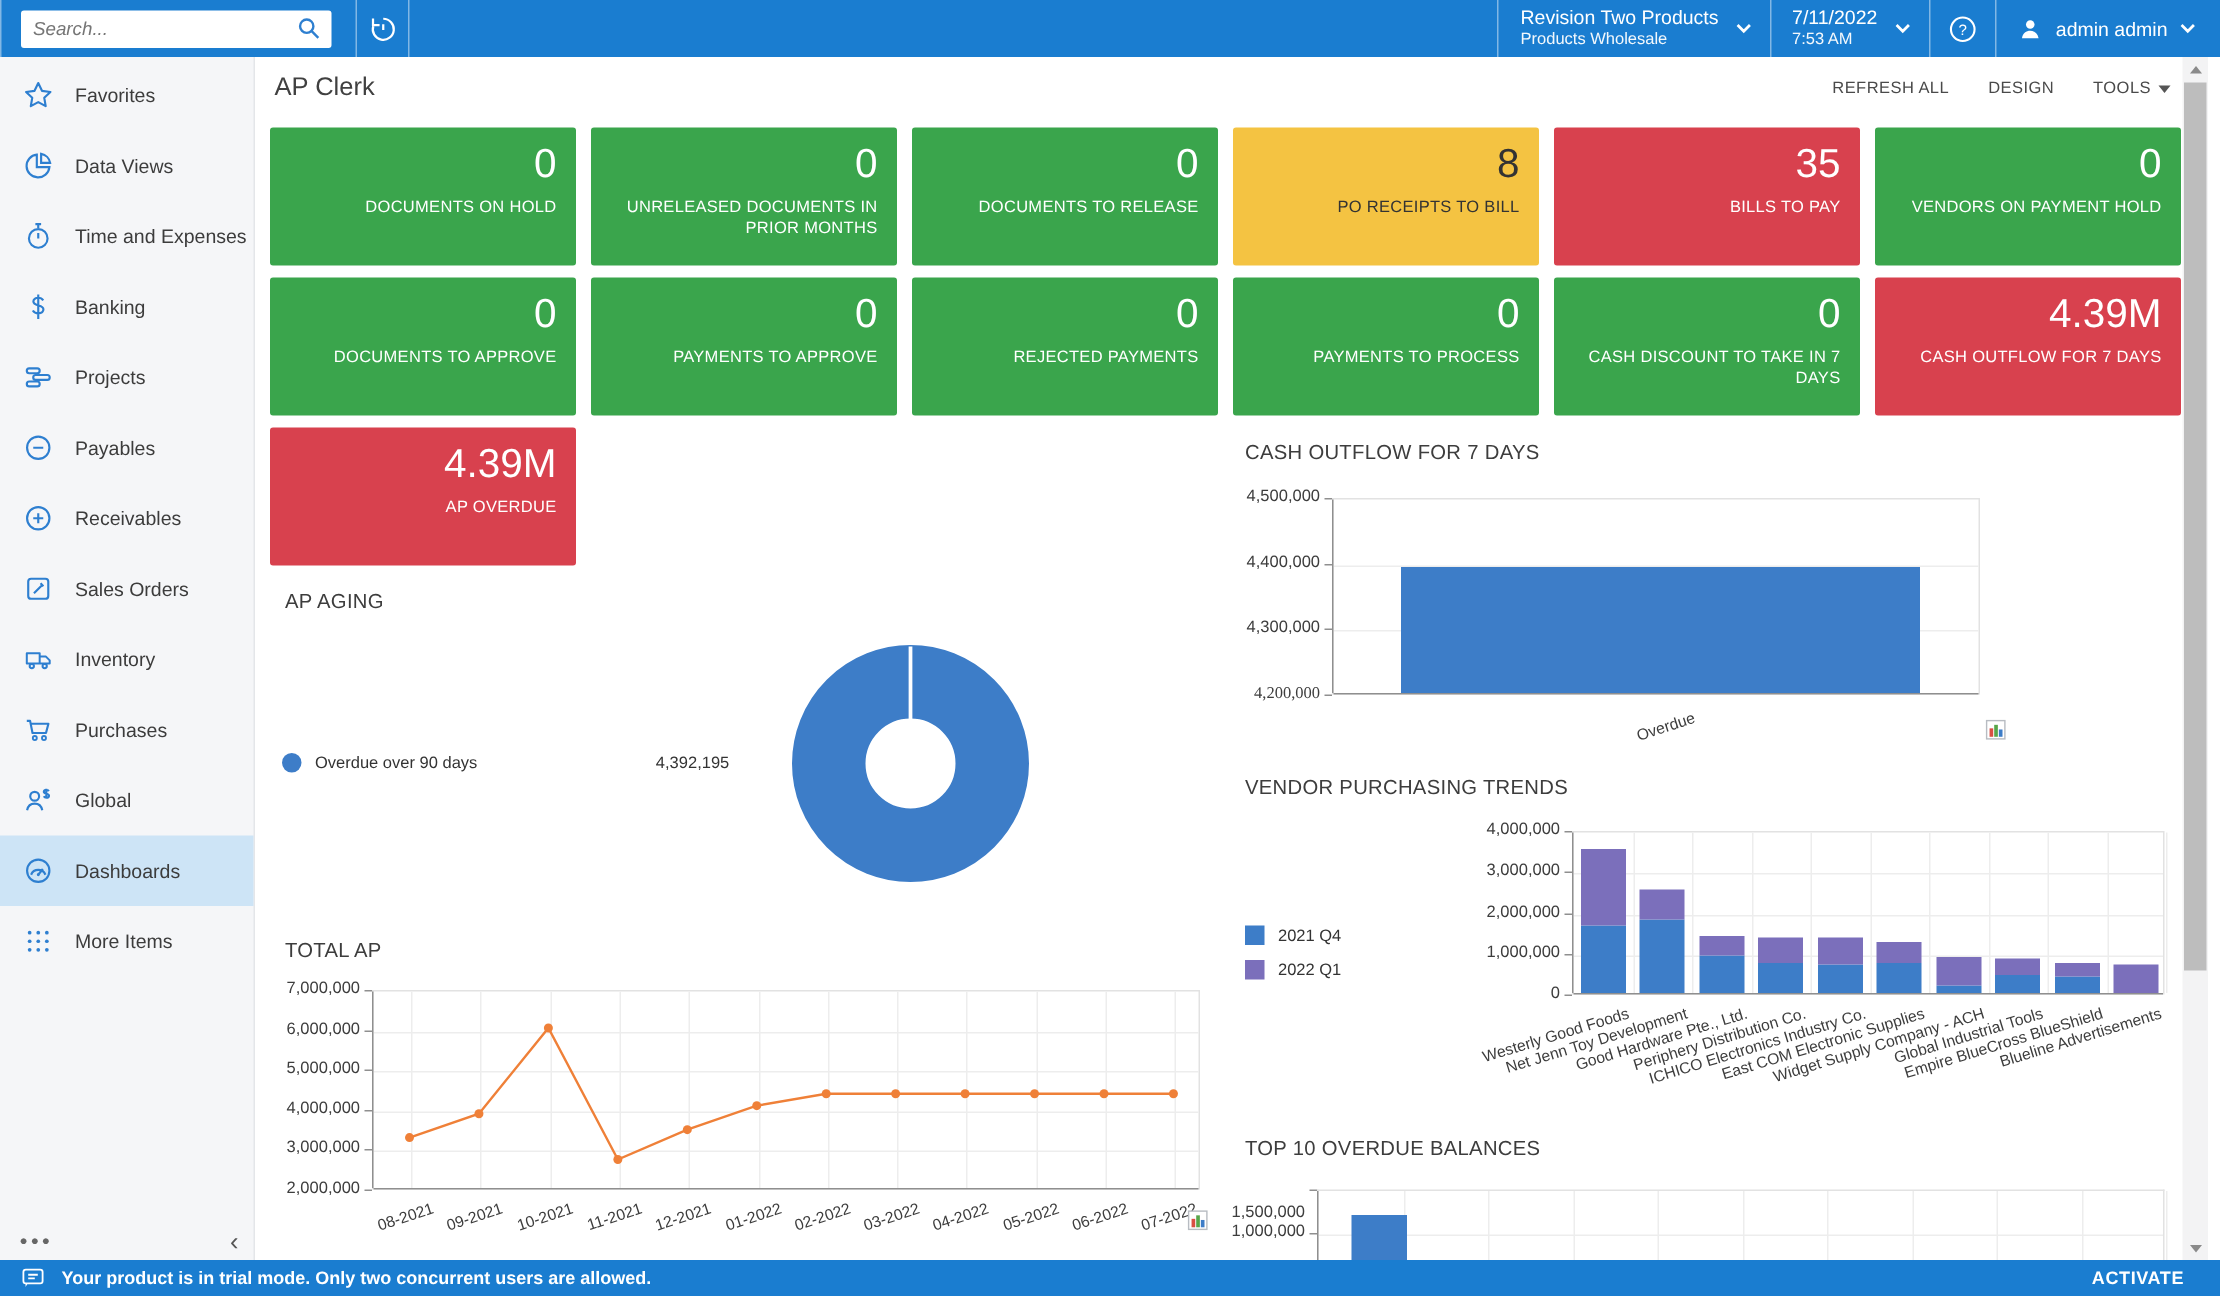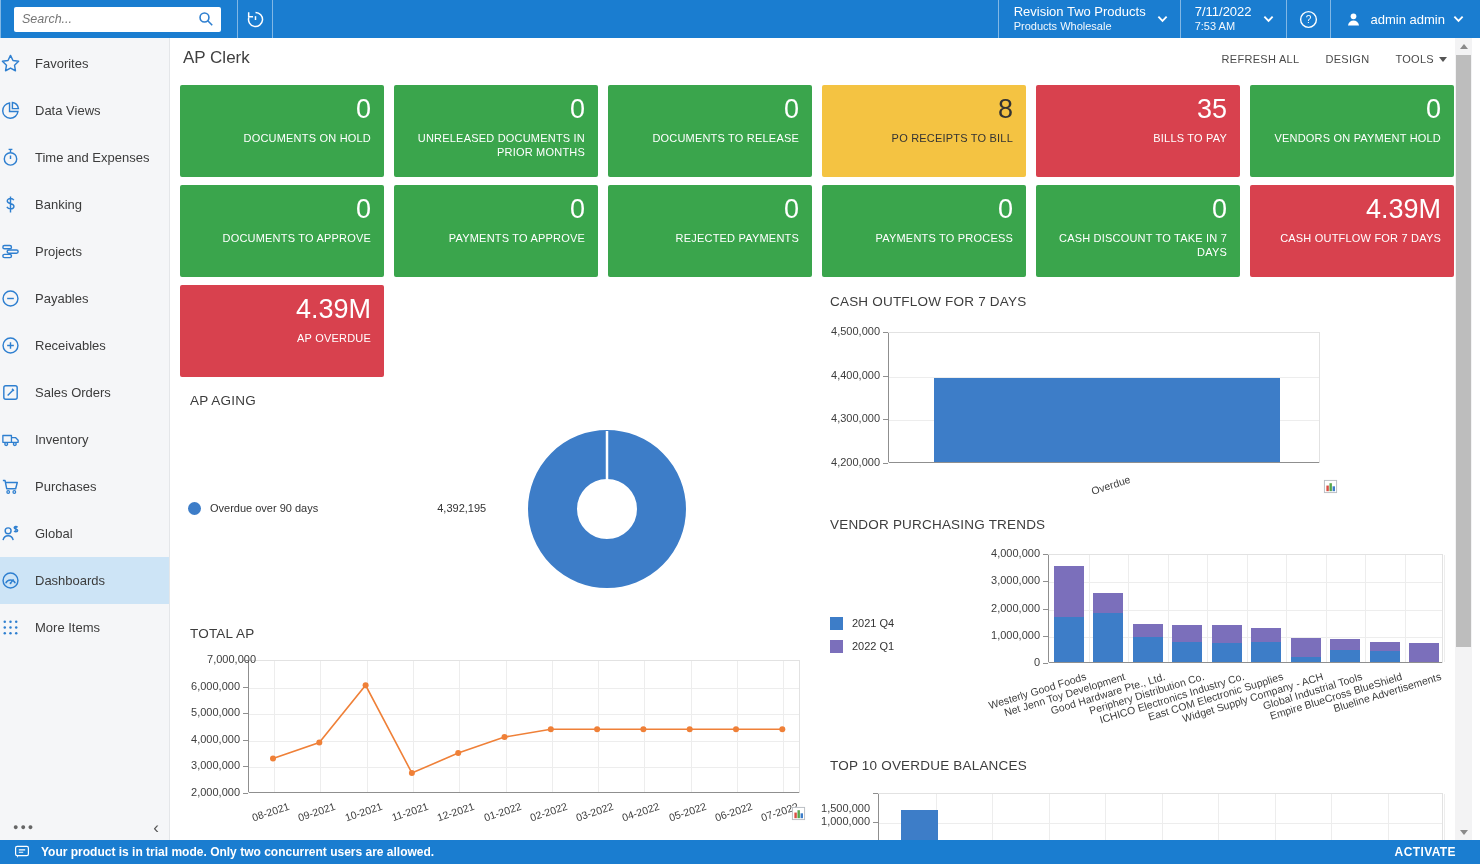--- a/index.html
+++ b/index.html
@@ -22,21 +22,21 @@
   .two-line{display:flex;flex-direction:column;justify-content:center;line-height:1.25;}
   .two-line .l1{font-size:13px;}
   .two-line .l2{font-size:11px;opacity:.95;}
   .company-cell{padding:0 12px 0 15px;gap:11px;}
   .date-cell{padding:0 12px 0 14px;gap:11px;}
   .help-cell{width:43px;}
   .user-cell{padding:0 16px 0 13px;gap:8px;font-size:13px;}
   
   .sidebar{position:absolute;left:0;top:38px;width:170px;bottom:24px;background:#f5f6f8;
            border-right:1px solid #e4e6e9;box-sizing:border-box;padding-top:2px;z-index:20;}
-  .side-item{height:47px;display:flex;align-items:center;cursor:pointer;}
+  .side-item{height:47px;display:flex;align-items:center;padding-left:15px;cursor:pointer;}
   .side-item.active{background:#cde4f6;}
   .side-item .ic{width:24px;display:flex;align-items:center;}
   .side-item .lb{margin-left:11px;font-size:13px;color:#3c3c3c;}
   .side-foot-dots{position:absolute;left:13px;bottom:8px;font-size:9px;color:#666;letter-spacing:2px;cursor:pointer;}
   .side-foot-collapse{position:absolute;right:10px;bottom:2px;font-size:17px;color:#555;cursor:pointer;}
   
   .main{position:absolute;left:170px;top:38px;right:25px;bottom:24px;background:#fff;overflow:hidden;z-index:10;}
   .page-title{position:absolute;left:13px;top:10px;font-size:17px;color:#404040;}
   .toolbar{position:absolute;top:15px;right:8px;display:flex;gap:26px;font-size:11px;color:#4a4a4a;letter-spacing:.3px;}
   .toolbar .titem{cursor:pointer;display:flex;align-items:center;gap:5px;}
@@ -50,21 +50,21 @@
   
   .plot{position:absolute;box-sizing:border-box;border:1px solid #e2e2e2;background:#fff;}
   .axis-left{position:absolute;left:-1px;top:0;width:1px;height:100%;background:#8f8f8f;}
   .axis-bottom{position:absolute;left:0;bottom:-1px;width:100%;height:1px;background:#8f8f8f;}
   .hgrid{position:absolute;left:0;width:100%;height:1px;background:#ededed;}
   .vgrid{position:absolute;top:0;width:1px;height:100%;background:#ededed;}
   .ytickmark{position:absolute;width:5px;height:1px;background:#8f8f8f;}
   .ylab{position:absolute;width:60px;text-align:right;font-size:11px;color:#3d3d3d;}
   .xlab{position:absolute;font-size:10.5px;color:#3d3d3d;white-space:nowrap;text-align:right;}
   .vbar{position:absolute;cursor:pointer;}
-  .legend-row{position:absolute;display:flex;gap:9px;font-size:11px;color:#333;}
+  .legend-row{position:absolute;display:flex;align-items:center;gap:9px;font-size:11px;color:#333;}
   .legend-sq{width:13px;height:13px;flex:0 0 13px;}
   .legend-dot{width:13px;height:13px;border-radius:50%;flex:0 0 13px;}
   .legend-val{margin-left:110px;}
   .miniicon{position:absolute;cursor:pointer;line-height:0;}
   .chart-svg{position:absolute;overflow:visible;}
   
   .vscroll{position:absolute;right:8px;top:38px;width:17px;bottom:24px;background:#f3f3f4;z-index:25;}
   .vscroll .thumb{position:absolute;left:1px;right:1px;top:17px;height:592px;background:#bdbdbd;cursor:pointer;}
   .sarrow{position:absolute;left:0;width:17px;height:16px;display:flex;align-items:center;justify-content:center;cursor:pointer;}
   .tri-up{width:0;height:0;border-left:4px solid transparent;border-right:4px solid transparent;border-bottom:5px solid #8a8a8a;}
@@ -377,21 +377,21 @@
           <div class="axis-left"></div>
           <div class="axis-bottom"></div>
           <div class="vbar" style="left: 45px; width: 346px; bottom: 0px; height: 83.9252px; background: rgb(61, 125, 200);"></div>
         </div>
         <div class="ylab" style="left: 650px; top: 287px;">4,500,000</div>
         <div class="ytickmark" style="left: 713px; top: 294px;"></div>
         <div class="ylab" style="left: 650px; top: 330.667px;">4,400,000</div>
         <div class="ytickmark" style="left: 713px; top: 337.667px;"></div>
         <div class="ylab" style="left: 650px; top: 374.333px;">4,300,000</div>
         <div class="ytickmark" style="left: 713px; top: 381.333px;"></div>
-        <div class="ylab" style="left: 650px; top: 418px;">4,200,000</div>
+        <div class="ylab" style="left: 650px; top: 418px; font-family: Liberation Serif, serif;">4,200,000</div>
         <div class="ytickmark" style="left: 713px; top: 425px;"></div>
         <div class="xlab" style="left: 898px; top: 435px; width: 60px; transform-origin: 100% 0px; transform: rotate(-18deg);">Overdue</div>
         <div class="miniicon" style="left: 1153px; top: 441px;"><svg viewBox="0 0 16 16" width="15" height="15">
             <rect x="1.5" y="1.5" width="13" height="13" fill="#fff" stroke="#b8bcc2"></rect>
             <rect x="3.6" y="7" width="2.6" height="6" fill="#d94f43"></rect>
             <rect x="6.9" y="4.5" width="2.6" height="8.5" fill="#57a64a"></rect>
             <rect x="10.2" y="7.8" width="2.6" height="5.2" fill="#3d7dc8"></rect>
           </svg></div>
         <div class="wtitle" style="left: 20px; top: 588px;">TOTAL AP</div>
         <div class="plot" style="left: 78px; top: 622px; width: 552px; height: 133px;">
@@ -407,21 +407,21 @@
           <div class="vgrid" style="left: 256.5px;"></div>
           <div class="vgrid" style="left: 302.8px;"></div>
           <div class="vgrid" style="left: 349.1px;"></div>
           <div class="vgrid" style="left: 395.4px;"></div>
           <div class="vgrid" style="left: 441.7px;"></div>
           <div class="vgrid" style="left: 488px;"></div>
           <div class="vgrid" style="left: 534.3px;"></div>
           <div class="axis-left"></div>
           <div class="axis-bottom"></div>
         </div>
-        <div class="ylab" style="left: 26px; top: 615px;">7,000,000</div>
+        <div class="ylab" style="left: 10px; top: 615px;">7,000,000</div>
         <div class="ytickmark" style="left: 73px; top: 622px;"></div>
         <div class="ylab" style="left: 10px; top: 641.6px;">6,000,000</div>
         <div class="ytickmark" style="left: 73px; top: 648.6px;"></div>
         <div class="ylab" style="left: 10px; top: 668.2px;">5,000,000</div>
         <div class="ytickmark" style="left: 73px; top: 675.2px;"></div>
         <div class="ylab" style="left: 10px; top: 694.8px;">4,000,000</div>
         <div class="ytickmark" style="left: 73px; top: 701.8px;"></div>
         <div class="ylab" style="left: 10px; top: 721.4px;">3,000,000</div>
         <div class="ytickmark" style="left: 73px; top: 728.4px;"></div>
         <div class="ylab" style="left: 10px; top: 748px;">2,000,000</div>

